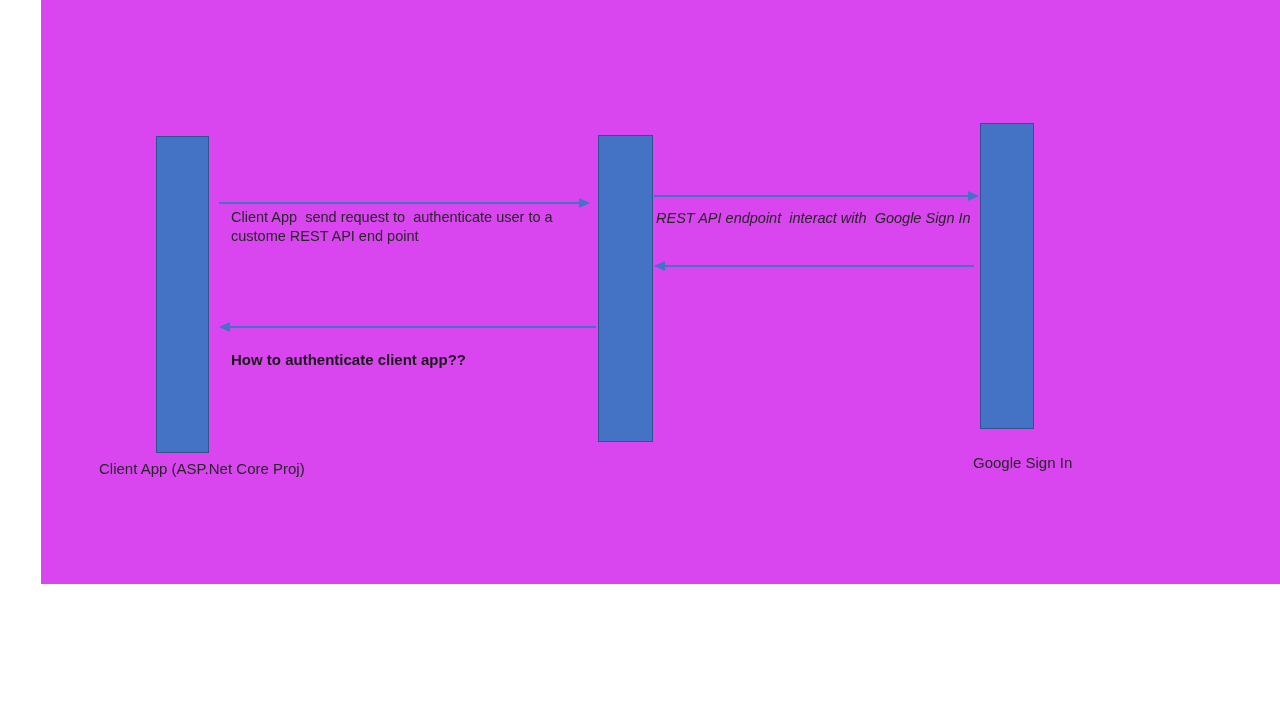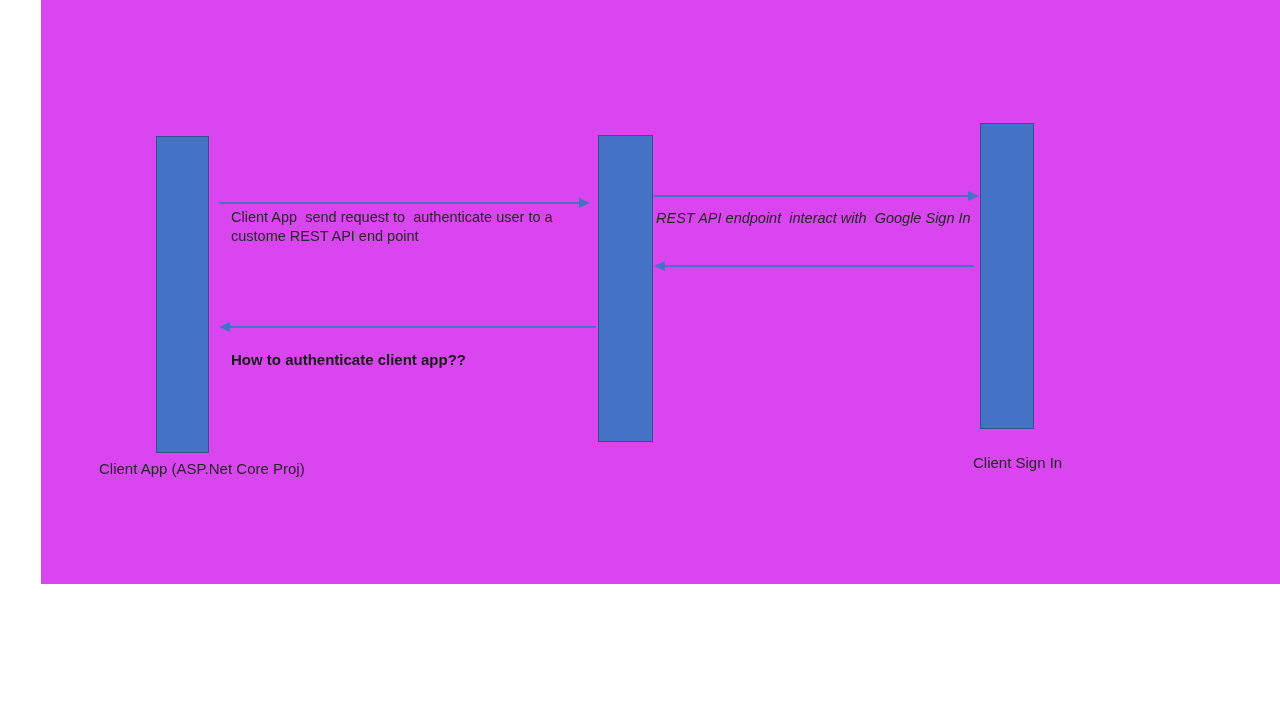--- a/index.html
+++ b/index.html
@@ -96,15 +96,15 @@
     <div class="head"></div>
   </div>
 
   <div id="msg-1-text" class="msg-text">Client App  send request to  authenticate user to a
 custome REST API end point</div>
   <div id="msg-2-text" class="msg-text">REST API endpoint  interact with  Google Sign In</div>
 
   <div id="note-text">How to authenticate client app??</div>
 
   <div id="label-client" class="lifeline-label">Client App (ASP.Net Core Proj)</div>
-  <div id="label-google" class="lifeline-label">Client Sign In</div>
+  <div id="label-google" class="lifeline-label">Google Sign In</div>
 
 </div>
 
 </body></html>

